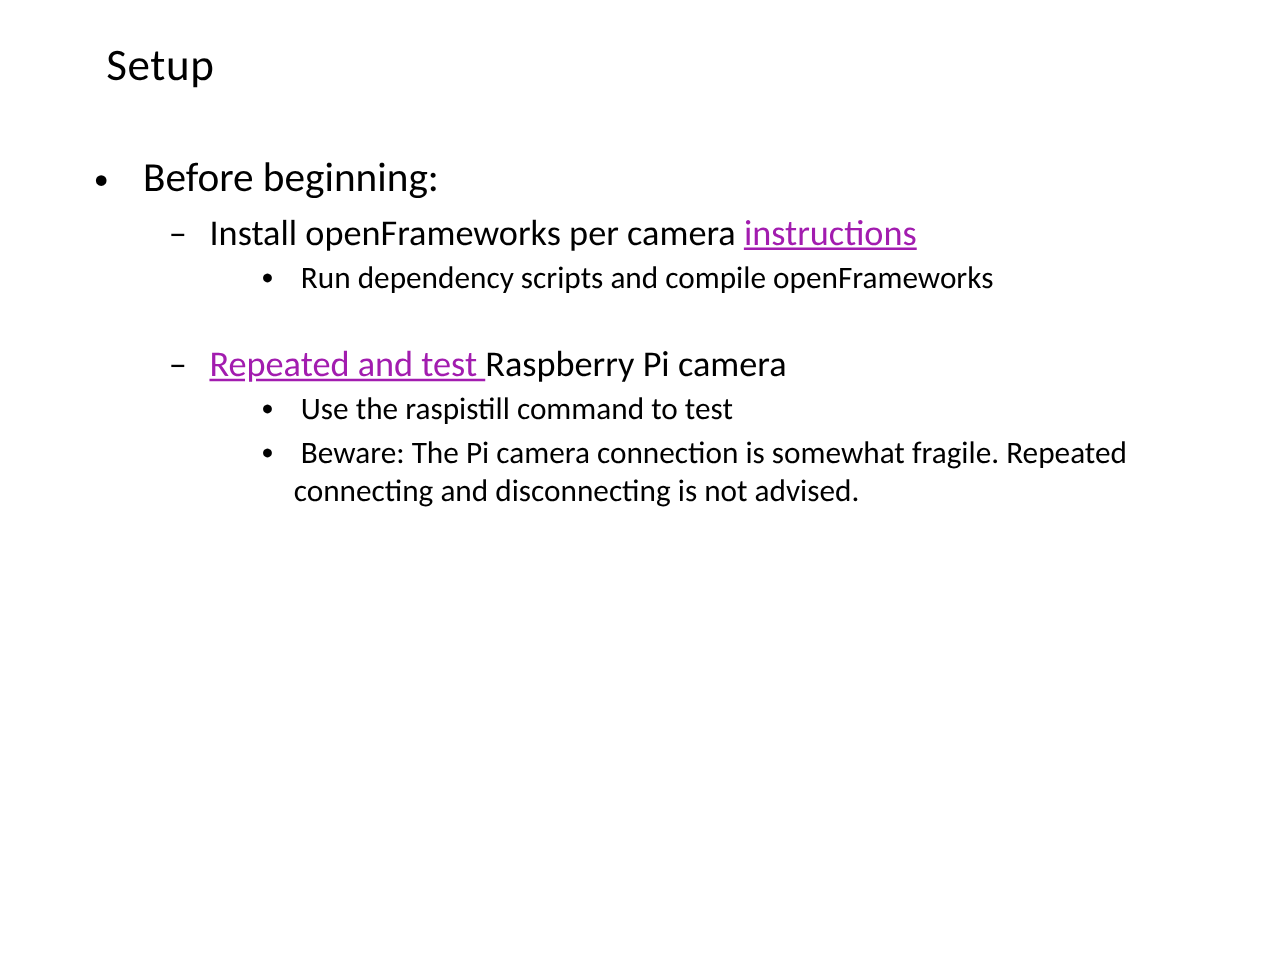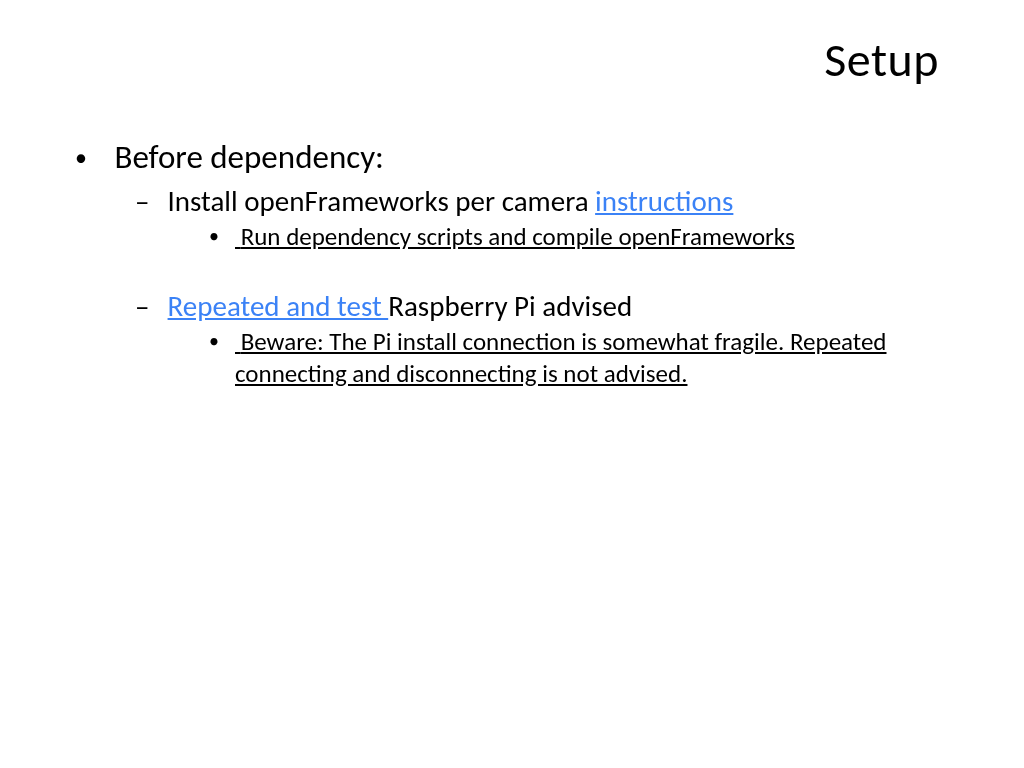--- a/index.html
+++ b/index.html
@@ -6,23 +6,23 @@
     body {
       width: 1024px;
       height: 768px;
       background: #fff;
       font-family: Calibri, "Helvetica Neue", Arial, sans-serif;
       color: #000;
       padding: 30px 85px 30px 85px;
       overflow: hidden;
     }
     .title {
-      font-size: 48px;
+      font-size: 36px;
       font-weight: 400;
-      text-align: right;
+      text-align: left;
       margin-bottom: 48px;
       letter-spacing: 0.5px;
     }
     ul { list-style: none; }
     .lvl1 > li {
       font-size: 33px;
       margin-bottom: 8px;
     }
     .lvl1 > li::before {
       content: "•";
@@ -46,63 +46,65 @@
       content: "–";
       display: inline-block;
       width: 26px;
       text-indent: 0;
     }
     .lvl2 > li.spacer-above {
       margin-top: 36px;
     }
     .lvl3 {
       margin-top: 2px;
-      text-decoration: underline;
     }
     .lvl3 > li {
       font-size: 25px;
       margin-left: 48px;
       margin-bottom: 3px;
       padding-left: 26px;
       text-indent: -26px;
       line-height: 1.25;
     }
     .lvl3 > li::before {
       content: "•";
       display: inline-block;
       width: 26px;
       text-indent: 0;
       font-size: 20px;
       vertical-align: 2px;
     }
     .link {
-      color: #3b82f6;
+      color: #a21caf;
       text-decoration: underline;
     }
   </style>
 </head>
 <body>
 
 <h1 class="title">Setup</h1>
 
 <ul class="lvl1">
   <li>
-    <span>Before dependency:</span>
+    <span>Before beginning:</span>
     <ul class="lvl2">
       <li>
         <span>Install openFrameworks per camera </span><span class="link">instructions</span>
         <ul class="lvl3">
           <li>
             <span>Run dependency scripts and compile openFrameworks</span>
           </li>
         </ul>
       </li>
       <li class="spacer-above">
-        <span class="link">Repeated and test </span><span>Raspberry Pi advised</span>
+        <span class="link">Repeated and test </span><span>Raspberry Pi camera</span>
         <ul class="lvl3">
           <li>
-            <span>Beware: The Pi install connection is somewhat fragile. Repeated connecting and disconnecting is not advised.</span>
+            <span>Use the raspistill command to test</span>
+          </li>
+          <li>
+            <span>Beware: The Pi camera connection is somewhat fragile. Repeated connecting and disconnecting is not advised.</span>
           </li>
         </ul>
       </li>
     </ul>
   </li>
 </ul>
 
 </body></html>

